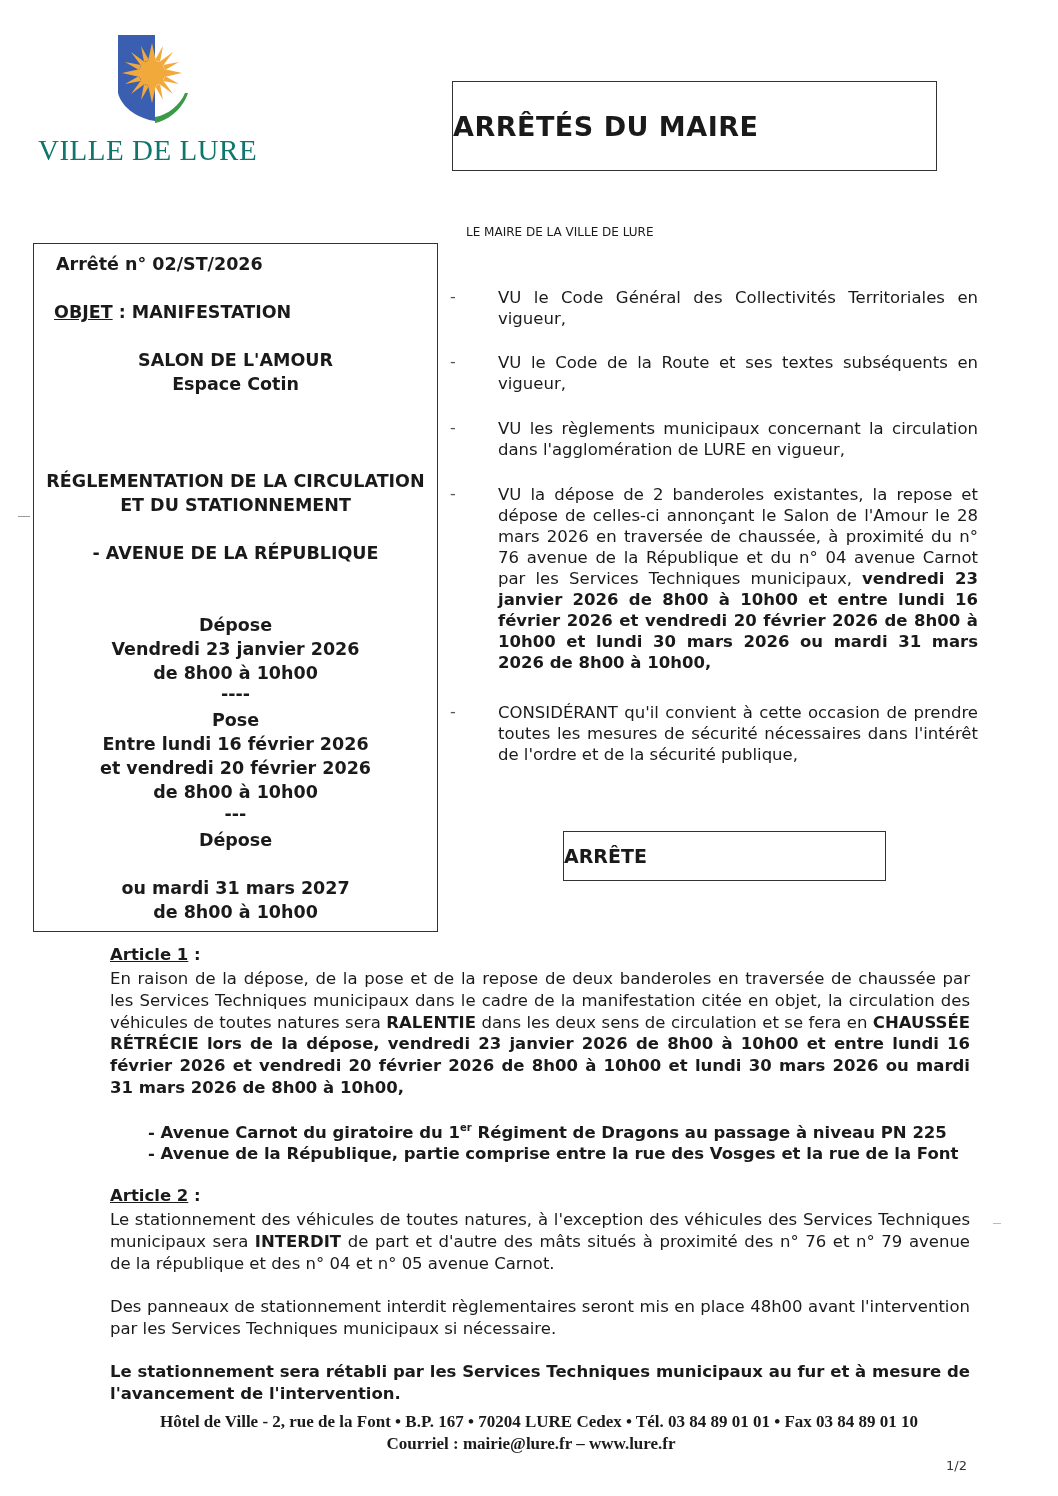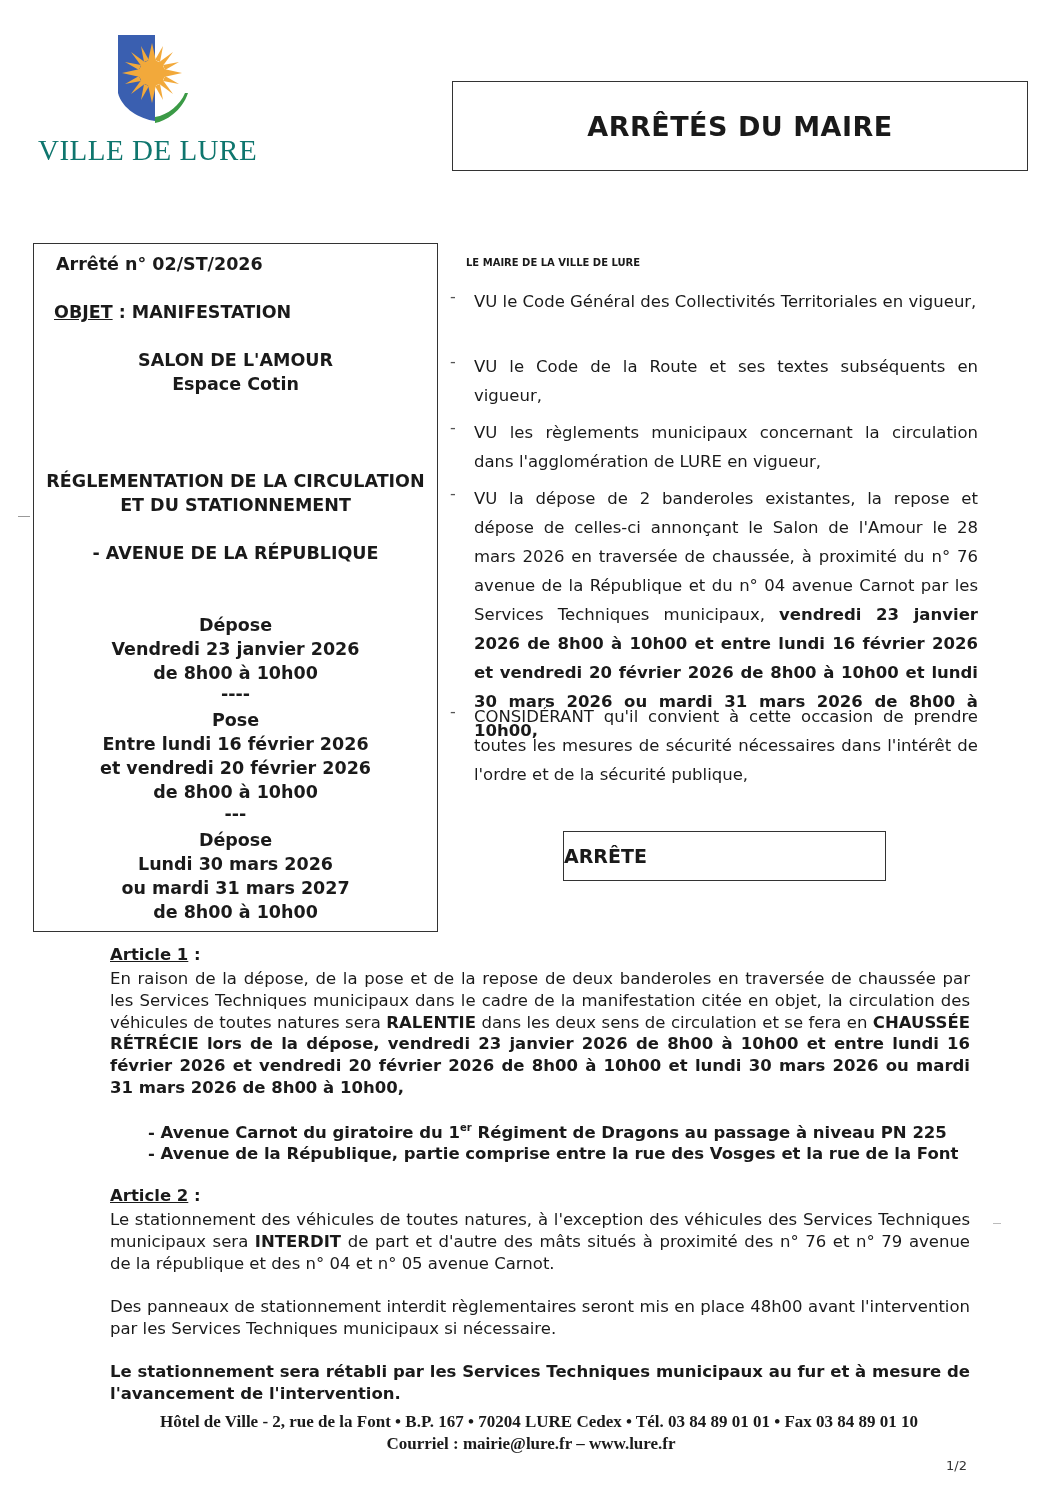--- a/index.html
+++ b/index.html
@@ -6,35 +6,35 @@
   body { width: 1058px; height: 1496px; position: relative; overflow: hidden;
          font-family: "DejaVu Sans", sans-serif; color: #1a1a1a; }
   .abs { position: absolute; }
 
   
   .logo { left: 110px; top: 33px; width: 85px; height: 92px; }
   .city-name { left: 38px; top: 134px; font-family: "Liberation Serif", serif; font-size: 29px;
                letter-spacing: 0.5px; color: #0f766e; white-space: nowrap; }
 
   
-  .title-box { left: 452px; top: 81px; width: 576px; height: 90px; border: 1.5px solid #333;
-               box-sizing: border-box; display: flex; align-items: center; justify-content: center; }
+  .title-box { left: 452px; top: 81px; width: 485px; height: 90px; border: 1.5px solid #333;
+               box-sizing: border-box; display: flex; align-items: center; }
   .title-box span { font-family: "DejaVu Sans", sans-serif; font-weight: bold; font-size: 27px; letter-spacing: 0.5px; }
 
   
   .left-box { left: 33px; top: 243px; width: 405px; height: 689px; border: 1.5px solid #333; box-sizing: border-box; }
   .lb-line { position: absolute; font-weight: bold; font-size: 17.5px; white-space: nowrap; }
   .lb-center { left: 0; right: 0; text-align: center; }
   .underline { text-decoration: underline; }
 
   
-  .mayor { left: 466px; top: 257px; font-weight: bold; font-size: 10px; white-space: nowrap; }
+  .mayor { left: 466px; top: 225px; font-weight: normal; font-size: 12px; white-space: nowrap; }
   .vu-item { position: absolute; left: 450px; width: 528px; }
   .vu-dash { position: absolute; left: 0; top: 0; font-size: 16px; color: #555; }
-  .vu-text { margin-left: 24px; font-size: 16.5px; line-height: 29px; text-align: justify; }
+  .vu-text { margin-left: 48px; font-size: 16.5px; line-height: 21px; text-align: justify; }
   .bold { font-weight: bold; }
 
   .arrete-box { left: 563px; top: 831px; width: 323px; height: 50px; border: 1.5px solid #333; box-sizing: border-box;
                 display: flex; align-items: center; justify-content: flex-start; }
   .arrete-box span { font-weight: bold; font-size: 19px; }
 
   
   .article-head { position: absolute; left: 110px; font-weight: bold; font-size: 16.5px; }
   .article-body { position: absolute; left: 110px; width: 860px; font-size: 16.5px; line-height: 21.8px; text-align: justify; }
   .street { position: absolute; left: 148px; font-weight: bold; font-size: 16.5px; white-space: nowrap; }
@@ -99,21 +99,20 @@
   <div class="lb-line lb-center" style="top:371px;">Dépose</div>
   <div class="lb-line lb-center" style="top:395px;">Vendredi 23 janvier 2026</div>
   <div class="lb-line lb-center" style="top:419px;">de 8h00 à 10h00</div>
   <div class="lb-line lb-center" style="top:440px;">----</div>
   <div class="lb-line lb-center" style="top:466px;">Pose</div>
   <div class="lb-line lb-center" style="top:490px;">Entre lundi 16 février 2026</div>
   <div class="lb-line lb-center" style="top:514px;">et vendredi 20 février 2026</div>
   <div class="lb-line lb-center" style="top:538px;">de 8h00 à 10h00</div>
   <div class="lb-line lb-center" style="top:560px;">---</div>
   <div class="lb-line lb-center" style="top:586px;">Dépose</div>
-  <div class="lb-line lb-center" style="top:610px;">Lundi 30 mars 2026</div>
   <div class="lb-line lb-center" style="top:634px;">ou mardi 31 mars 2027</div>
   <div class="lb-line lb-center" style="top:658px;">de 8h00 à 10h00</div>
 </div>
 
 <div class="abs mayor">LE MAIRE DE LA VILLE DE LURE</div>
 
 <div class="vu-item" style="top:287px;">
   <span class="vu-dash">-</span>
   <div class="vu-text">VU le Code Général des Collectivités Territoriales en vigueur,</div>
 </div>

